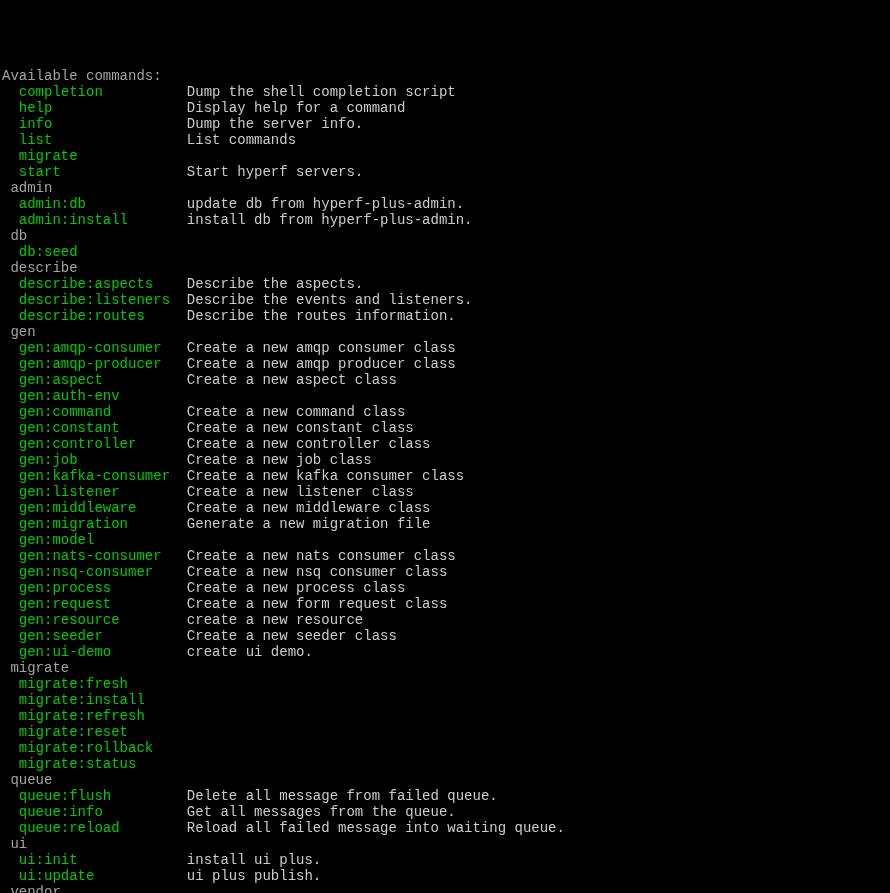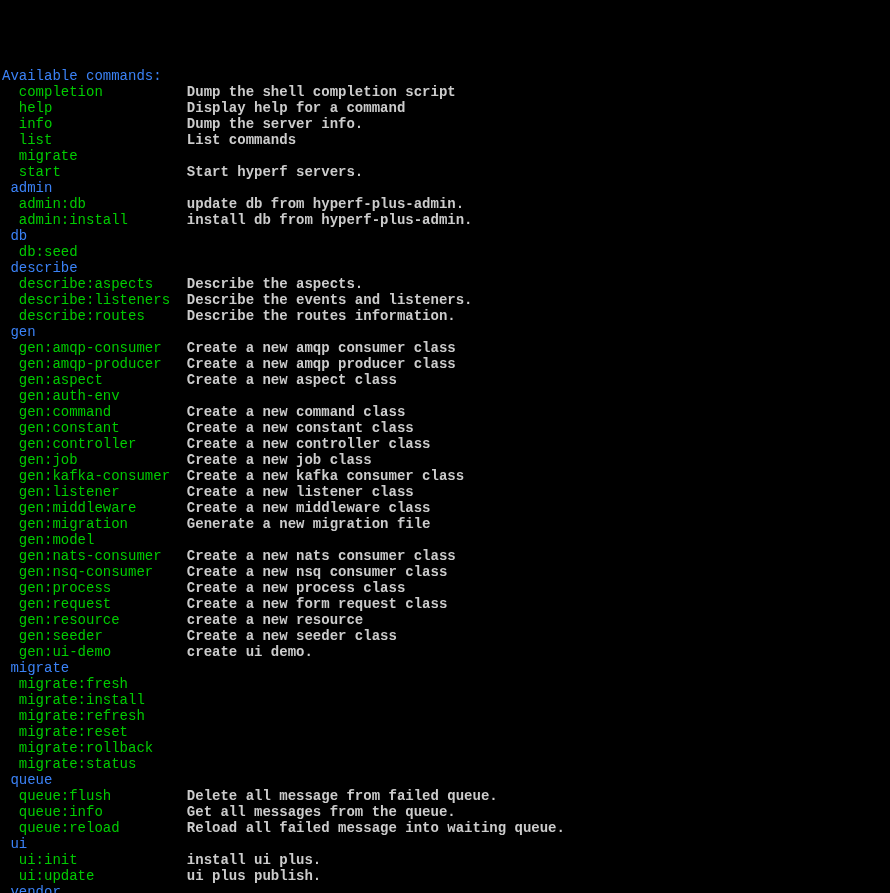--- a/index.html
+++ b/index.html
@@ -7,23 +7,23 @@
       background: #000;
       font-family: "Consolas", "Courier New", monospace;
       font-size: 14px;
       line-height: 16px;
       padding: 4px 2px;
       white-space: pre;
       width: 890px;
       height: 893px;
       overflow: hidden;
     }
-    .yellow { color: #3b82f6; }
+    .yellow { color: #a3a3a3; }
     .green { color: #00cc00; text-align: center; }
-    .white { color: #cccccc; font-weight: bold; }
+    .white { color: #cccccc; }
     .row { display: block; }
   </style>
 </head>
 <body>
 
 
 
 <div id="root"><div class="row yellow">Available commands:</div><div class="row"><span class="green">  completion          </span><span class="white">Dump the shell completion script</span></div><div class="row"><span class="green">  help                </span><span class="white">Display help for a command</span></div><div class="row"><span class="green">  info                </span><span class="white">Dump the server info.</span></div><div class="row"><span class="green">  list                </span><span class="white">List commands</span></div><div class="row"><span class="green">  migrate             </span></div><div class="row"><span class="green">  start               </span><span class="white">Start hyperf servers.</span></div><div class="row yellow"> admin</div><div class="row"><span class="green">  admin:db            </span><span class="white">update db from hyperf-plus-admin.</span></div><div class="row"><span class="green">  admin:install       </span><span class="white">install db from hyperf-plus-admin.</span></div><div class="row yellow"> db</div><div class="row"><span class="green">  db:seed             </span></div><div class="row yellow"> describe</div><div class="row"><span class="green">  describe:aspects    </span><span class="white">Describe the aspects.</span></div><div class="row"><span class="green">  describe:listeners  </span><span class="white">Describe the events and listeners.</span></div><div class="row"><span class="green">  describe:routes     </span><span class="white">Describe the routes information.</span></div><div class="row yellow"> gen</div><div class="row"><span class="green">  gen:amqp-consumer   </span><span class="white">Create a new amqp consumer class</span></div><div class="row"><span class="green">  gen:amqp-producer   </span><span class="white">Create a new amqp producer class</span></div><div class="row"><span class="green">  gen:aspect          </span><span class="white">Create a new aspect class</span></div><div class="row"><span class="green">  gen:auth-env        </span></div><div class="row"><span class="green">  gen:command         </span><span class="white">Create a new command class</span></div><div class="row"><span class="green">  gen:constant        </span><span class="white">Create a new constant class</span></div><div class="row"><span class="green">  gen:controller      </span><span class="white">Create a new controller class</span></div><div class="row"><span class="green">  gen:job             </span><span class="white">Create a new job class</span></div><div class="row"><span class="green">  gen:kafka-consumer  </span><span class="white">Create a new kafka consumer class</span></div><div class="row"><span class="green">  gen:listener        </span><span class="white">Create a new listener class</span></div><div class="row"><span class="green">  gen:middleware      </span><span class="white">Create a new middleware class</span></div><div class="row"><span class="green">  gen:migration       </span><span class="white">Generate a new migration file</span></div><div class="row"><span class="green">  gen:model           </span></div><div class="row"><span class="green">  gen:nats-consumer   </span><span class="white">Create a new nats consumer class</span></div><div class="row"><span class="green">  gen:nsq-consumer    </span><span class="white">Create a new nsq consumer class</span></div><div class="row"><span class="green">  gen:process         </span><span class="white">Create a new process class</span></div><div class="row"><span class="green">  gen:request         </span><span class="white">Create a new form request class</span></div><div class="row"><span class="green">  gen:resource        </span><span class="white">create a new resource</span></div><div class="row"><span class="green">  gen:seeder          </span><span class="white">Create a new seeder class</span></div><div class="row"><span class="green">  gen:ui-demo         </span><span class="white">create ui demo.</span></div><div class="row yellow"> migrate</div><div class="row"><span class="green">  migrate:fresh       </span></div><div class="row"><span class="green">  migrate:install     </span></div><div class="row"><span class="green">  migrate:refresh     </span></div><div class="row"><span class="green">  migrate:reset       </span></div><div class="row"><span class="green">  migrate:rollback    </span></div><div class="row"><span class="green">  migrate:status      </span></div><div class="row yellow"> queue</div><div class="row"><span class="green">  queue:flush         </span><span class="white">Delete all message from failed queue.</span></div><div class="row"><span class="green">  queue:info          </span><span class="white">Get all messages from the queue.</span></div><div class="row"><span class="green">  queue:reload        </span><span class="white">Reload all failed message into waiting queue.</span></div><div class="row yellow"> ui</div><div class="row"><span class="green">  ui:init             </span><span class="white">install ui plus.</span></div><div class="row"><span class="green">  ui:update           </span><span class="white">ui plus publish.</span></div><div class="row yellow"> vendor</div></div>
 
 

